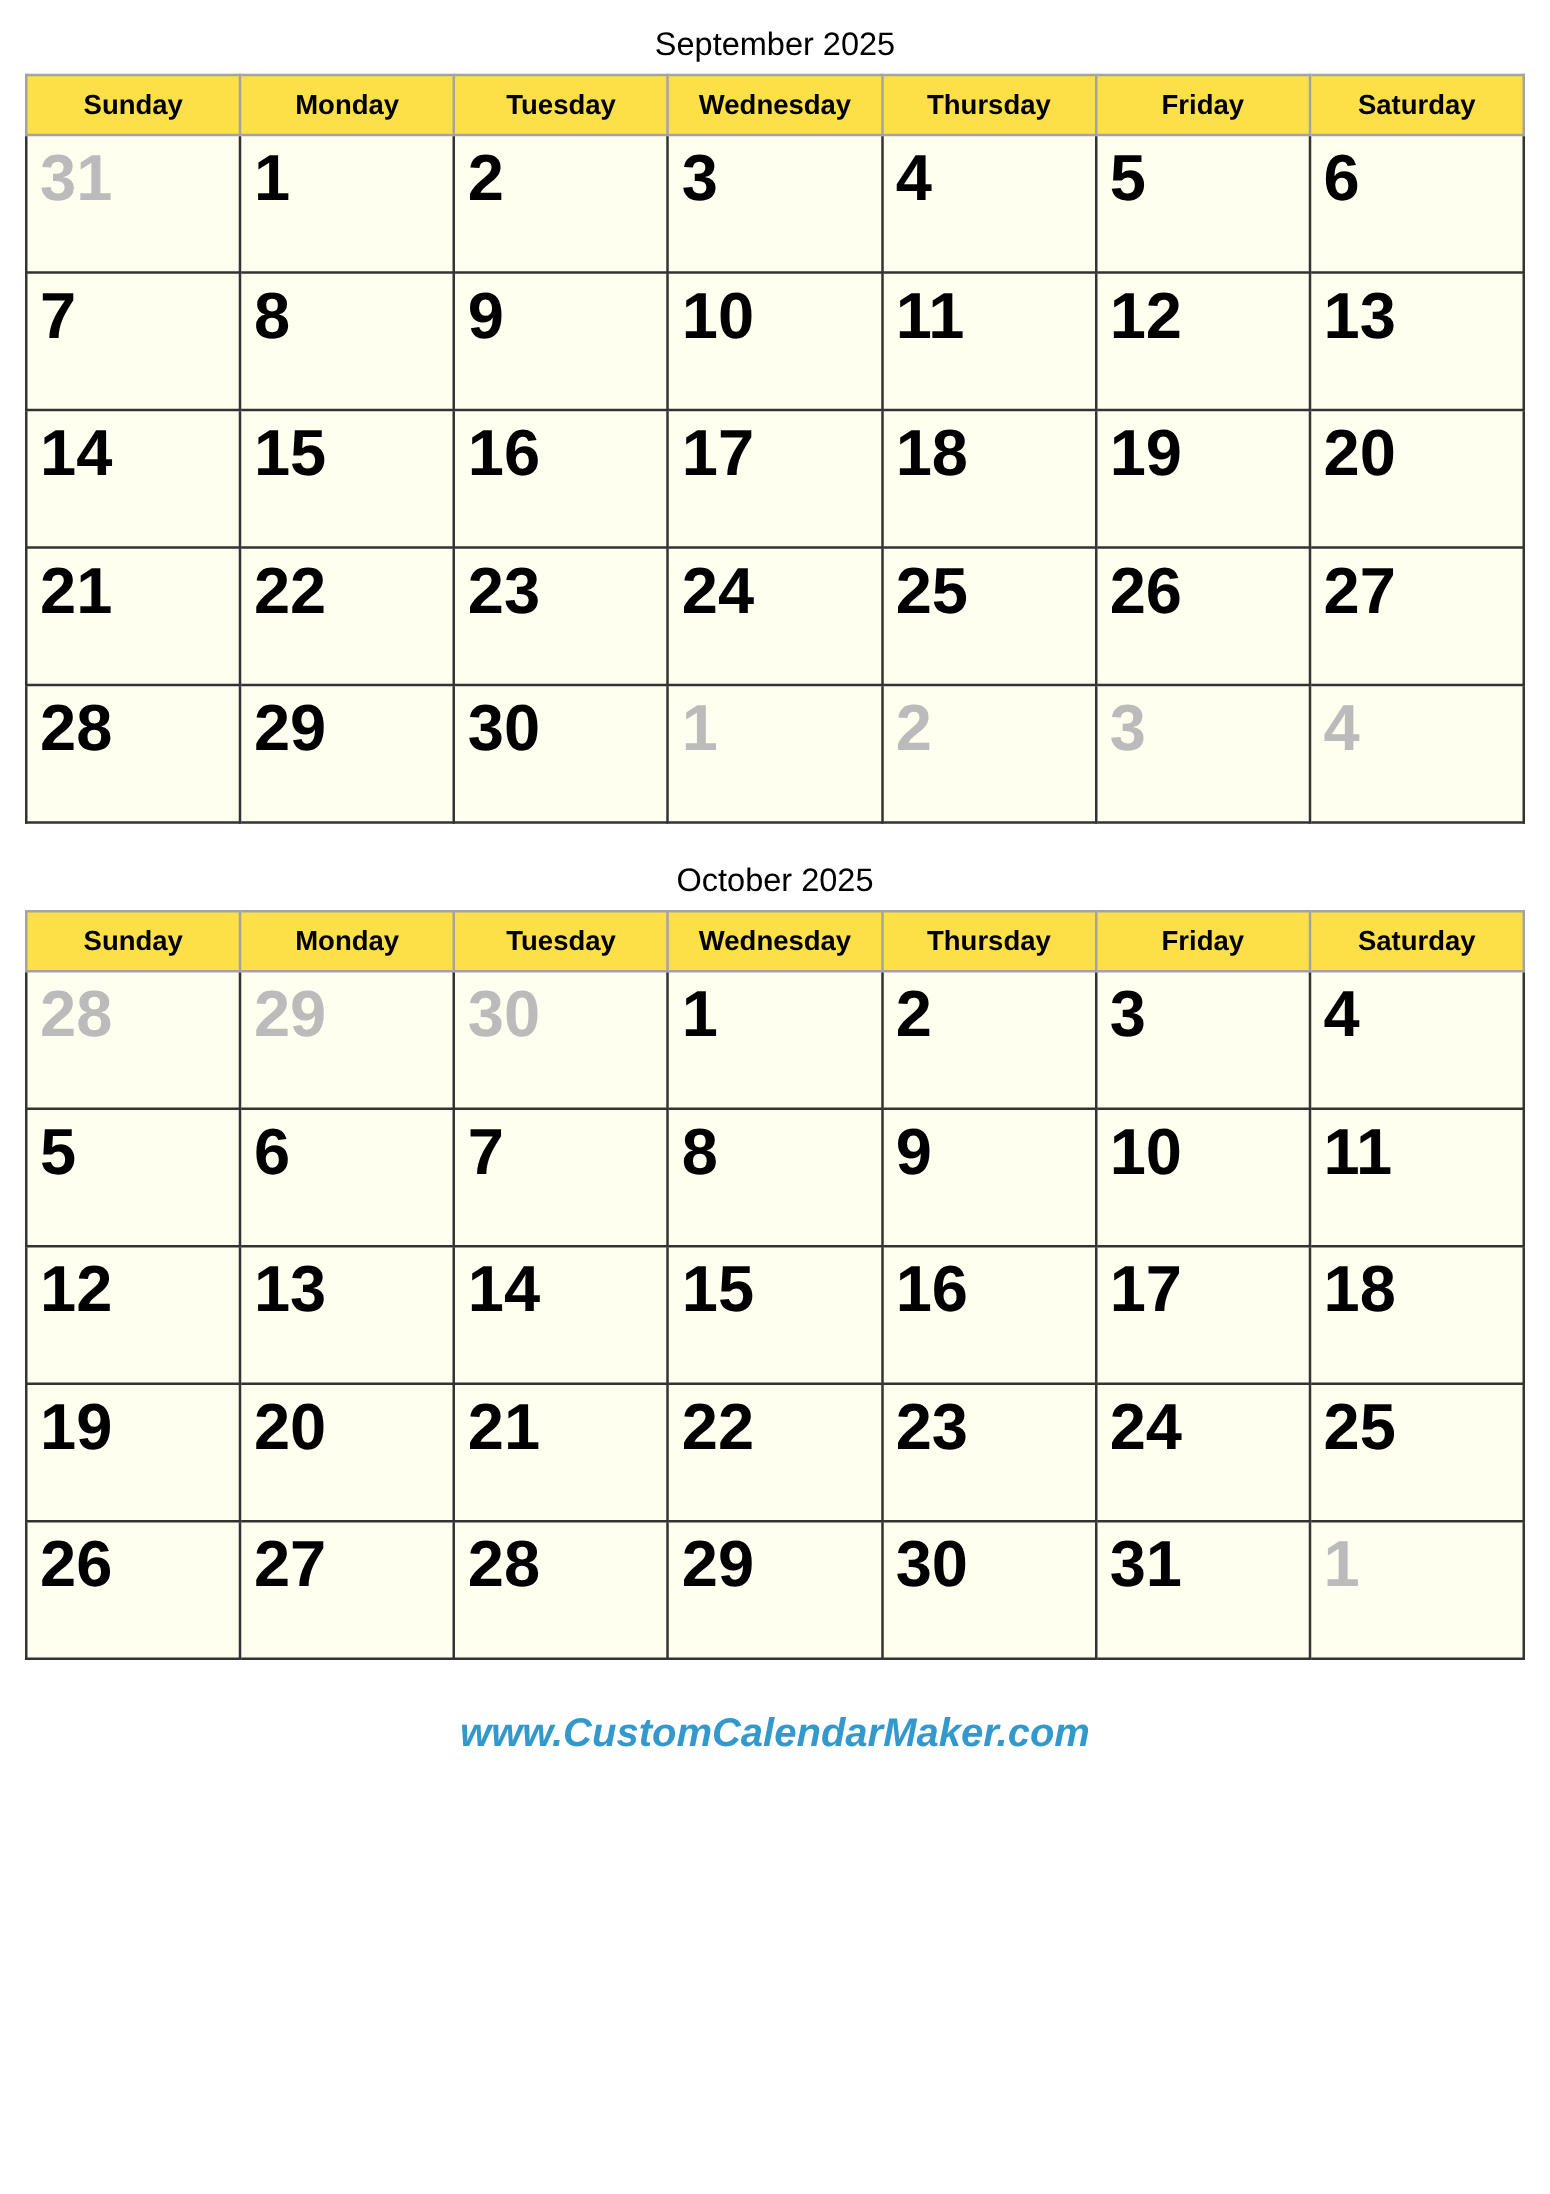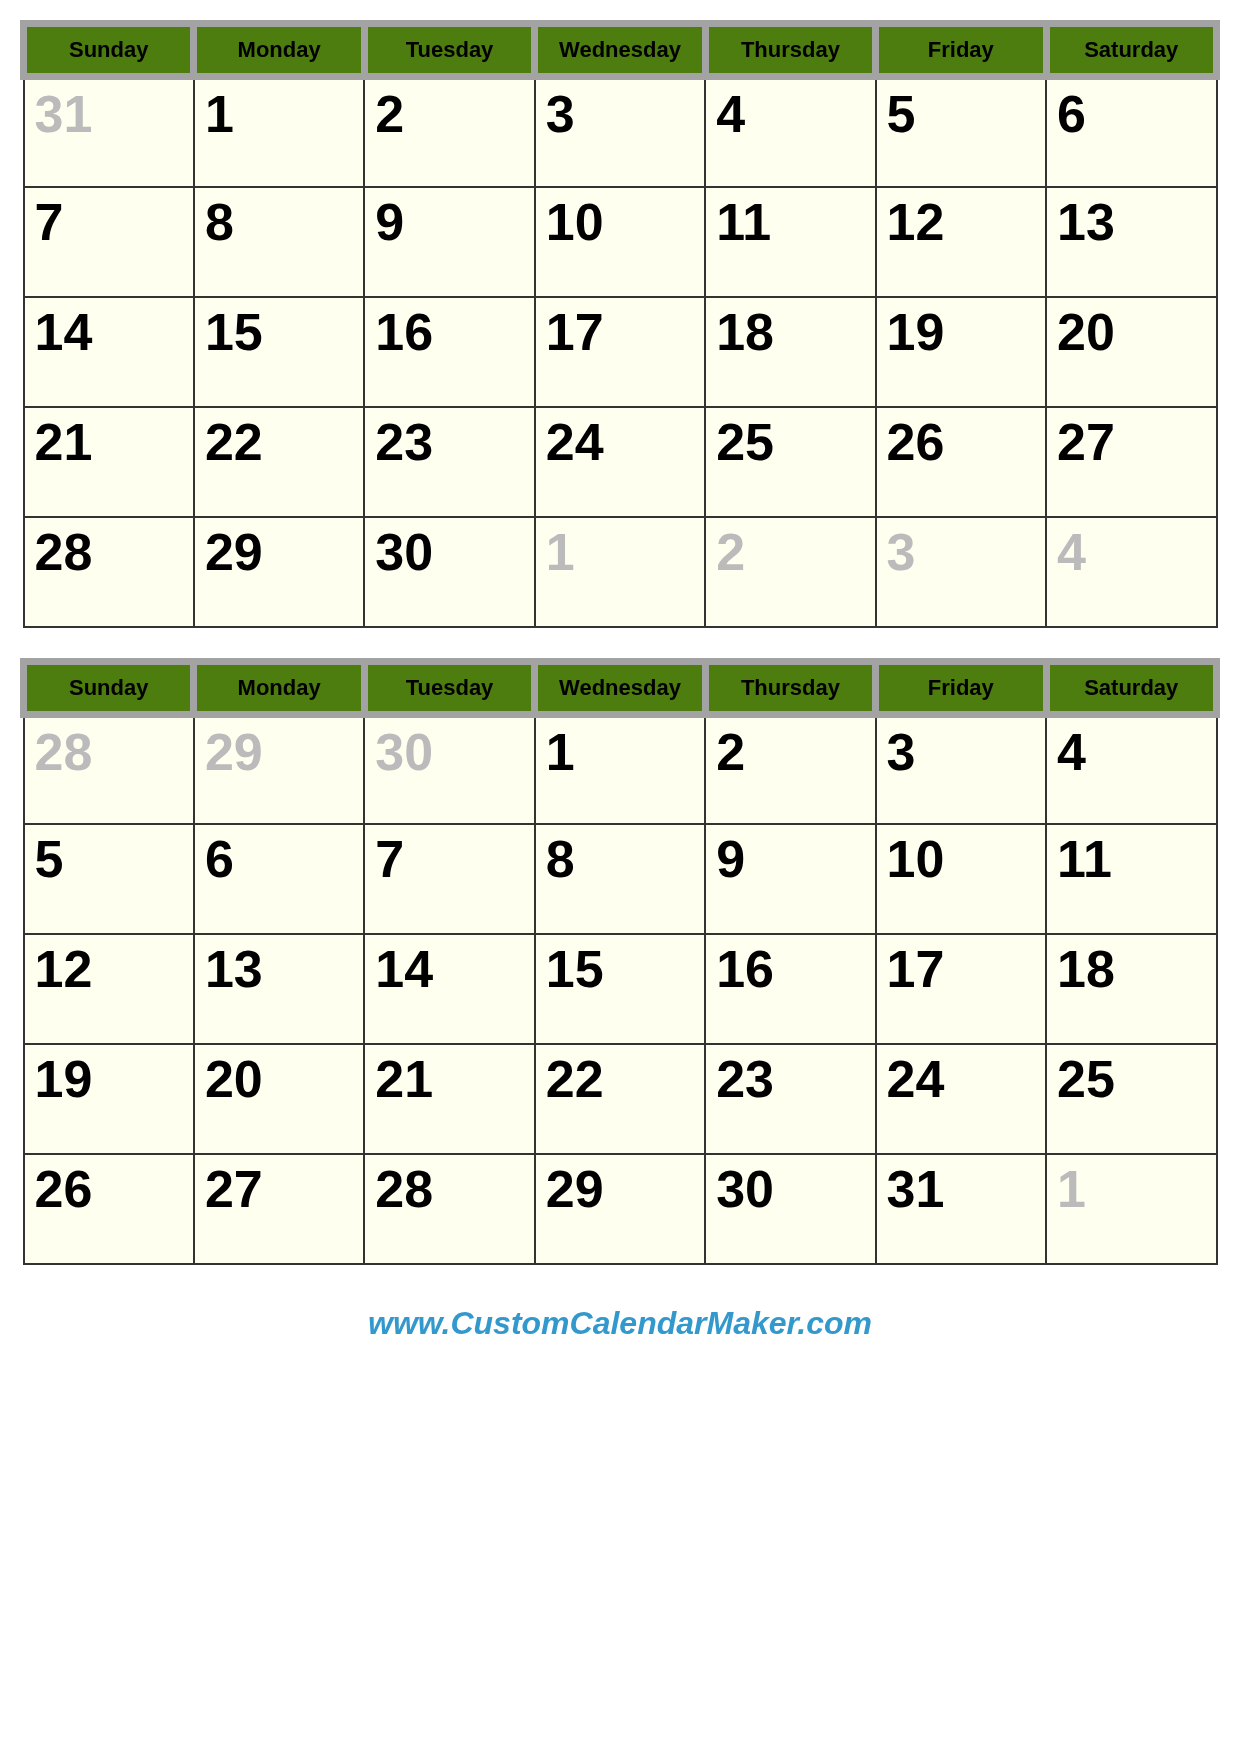--- a/index.html
+++ b/index.html
@@ -24,22 +24,22 @@
       font-weight: normal;
       margin-bottom: 8px;
       color: #000;
     }
     .calendar-grid {
       width: 100%;
       border-collapse: collapse;
       border: 2px solid #333;
     }
     .calendar-grid th {
-      background: #4d7c0f;
-      border: 7px solid #a3a3a3;
+      background: #fde047;
+      border: 2px solid #a3a3a3;
       text-align: center;
       padding: 10px 4px;
       font-size: 22px;
       font-weight: bold;
       color: #000;
     }
     .calendar-grid td {
       border: 2px solid #333;
       text-align: left;
       vertical-align: top;
@@ -64,20 +64,21 @@
       color: #3399cc;
       font-style: italic;
       text-align: left;
       font-family: 'Comic Sans MS', cursive, sans-serif;
     }
   </style>
 </head>
 <body>
 
 <div class="calendar-section">
+  <div class="calendar-title">September 2025</div>
   <table class="calendar-grid">
     <thead>
       <tr>
         <th>Sunday</th>
         <th>Monday</th>
         <th>Tuesday</th>
         <th>Wednesday</th>
         <th>Thursday</th>
         <th>Friday</th>
         <th>Saturday</th>
@@ -127,20 +128,21 @@
           <td><span class="day-num faded">1</span></td>
           <td><span class="day-num faded">2</span></td>
           <td><span class="day-num faded">3</span></td>
           <td><span class="day-num faded">4</span></td>
         </tr>
       </tbody>
   </table>
 </div>
 
 <div class="calendar-section">
+  <div class="calendar-title">October 2025</div>
   <table class="calendar-grid">
     <thead>
       <tr>
         <th>Sunday</th>
         <th>Monday</th>
         <th>Tuesday</th>
         <th>Wednesday</th>
         <th>Thursday</th>
         <th>Friday</th>
         <th>Saturday</th>

